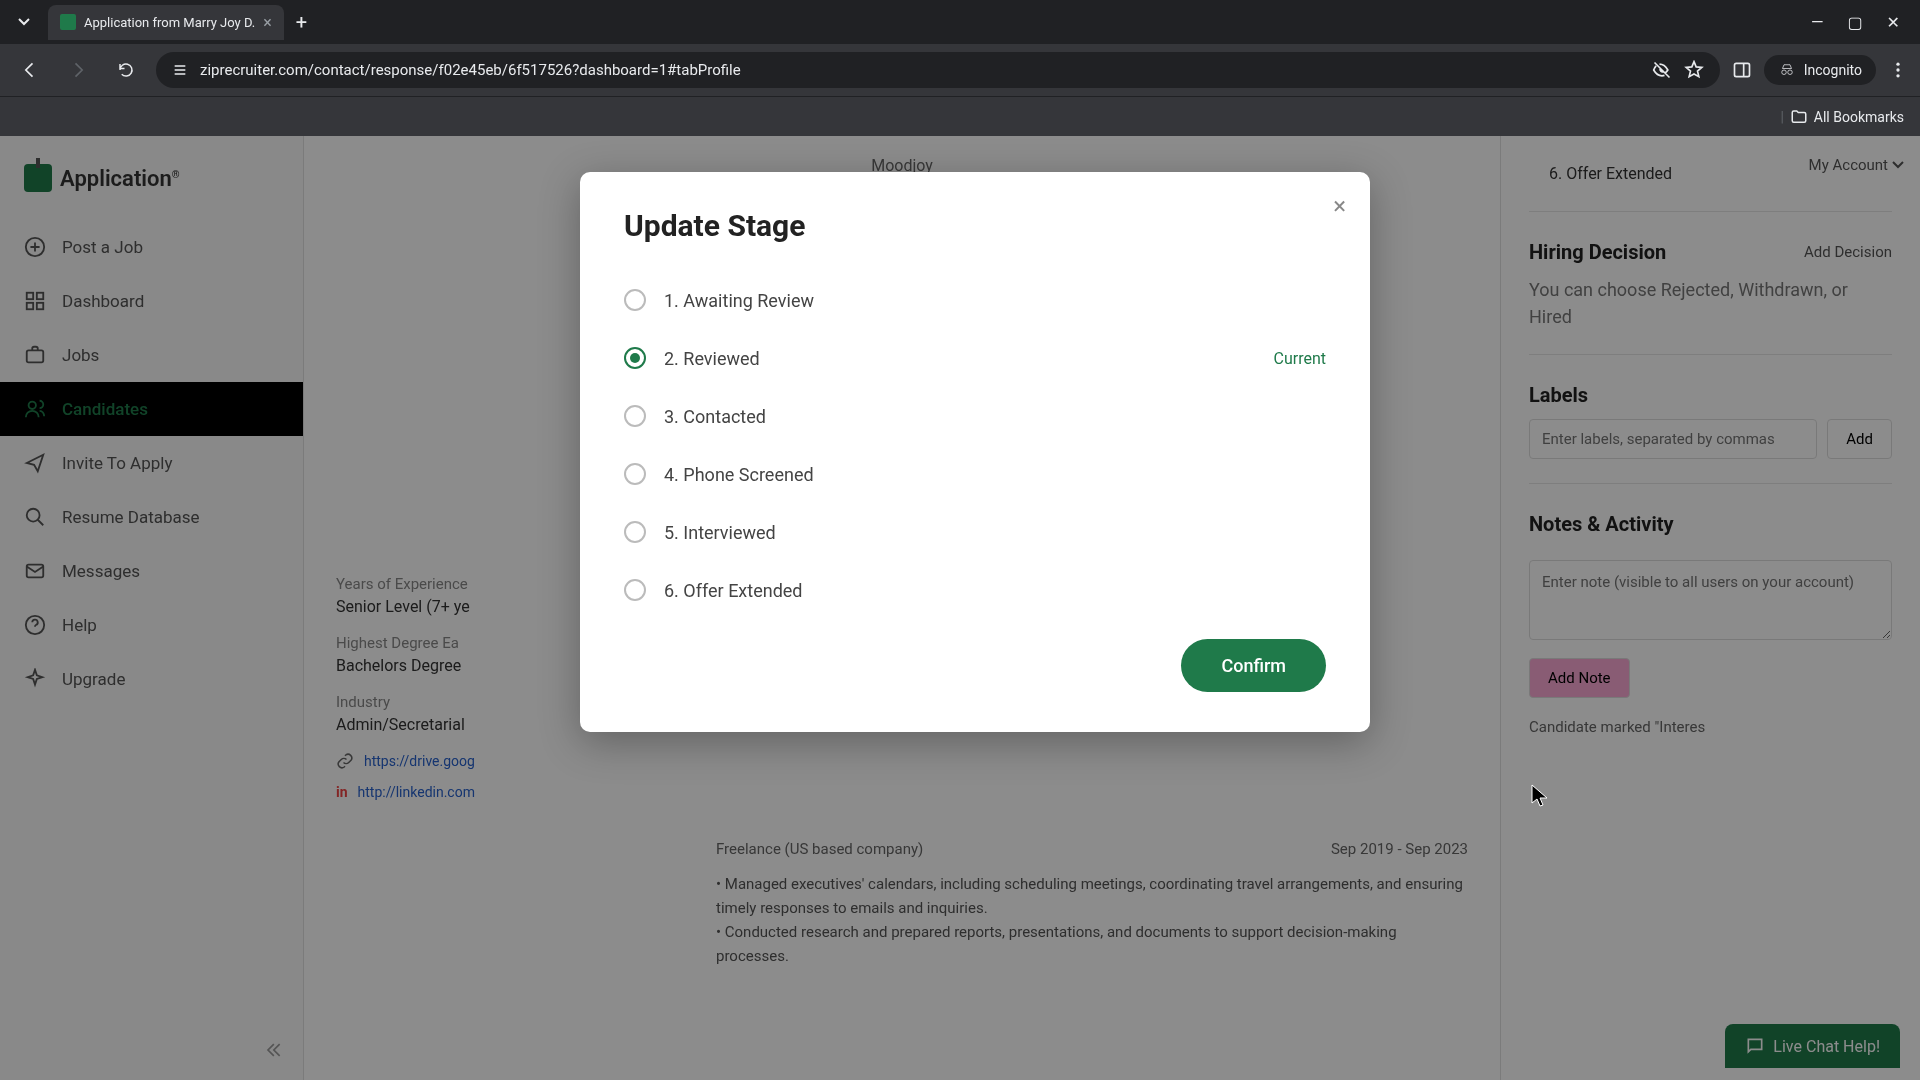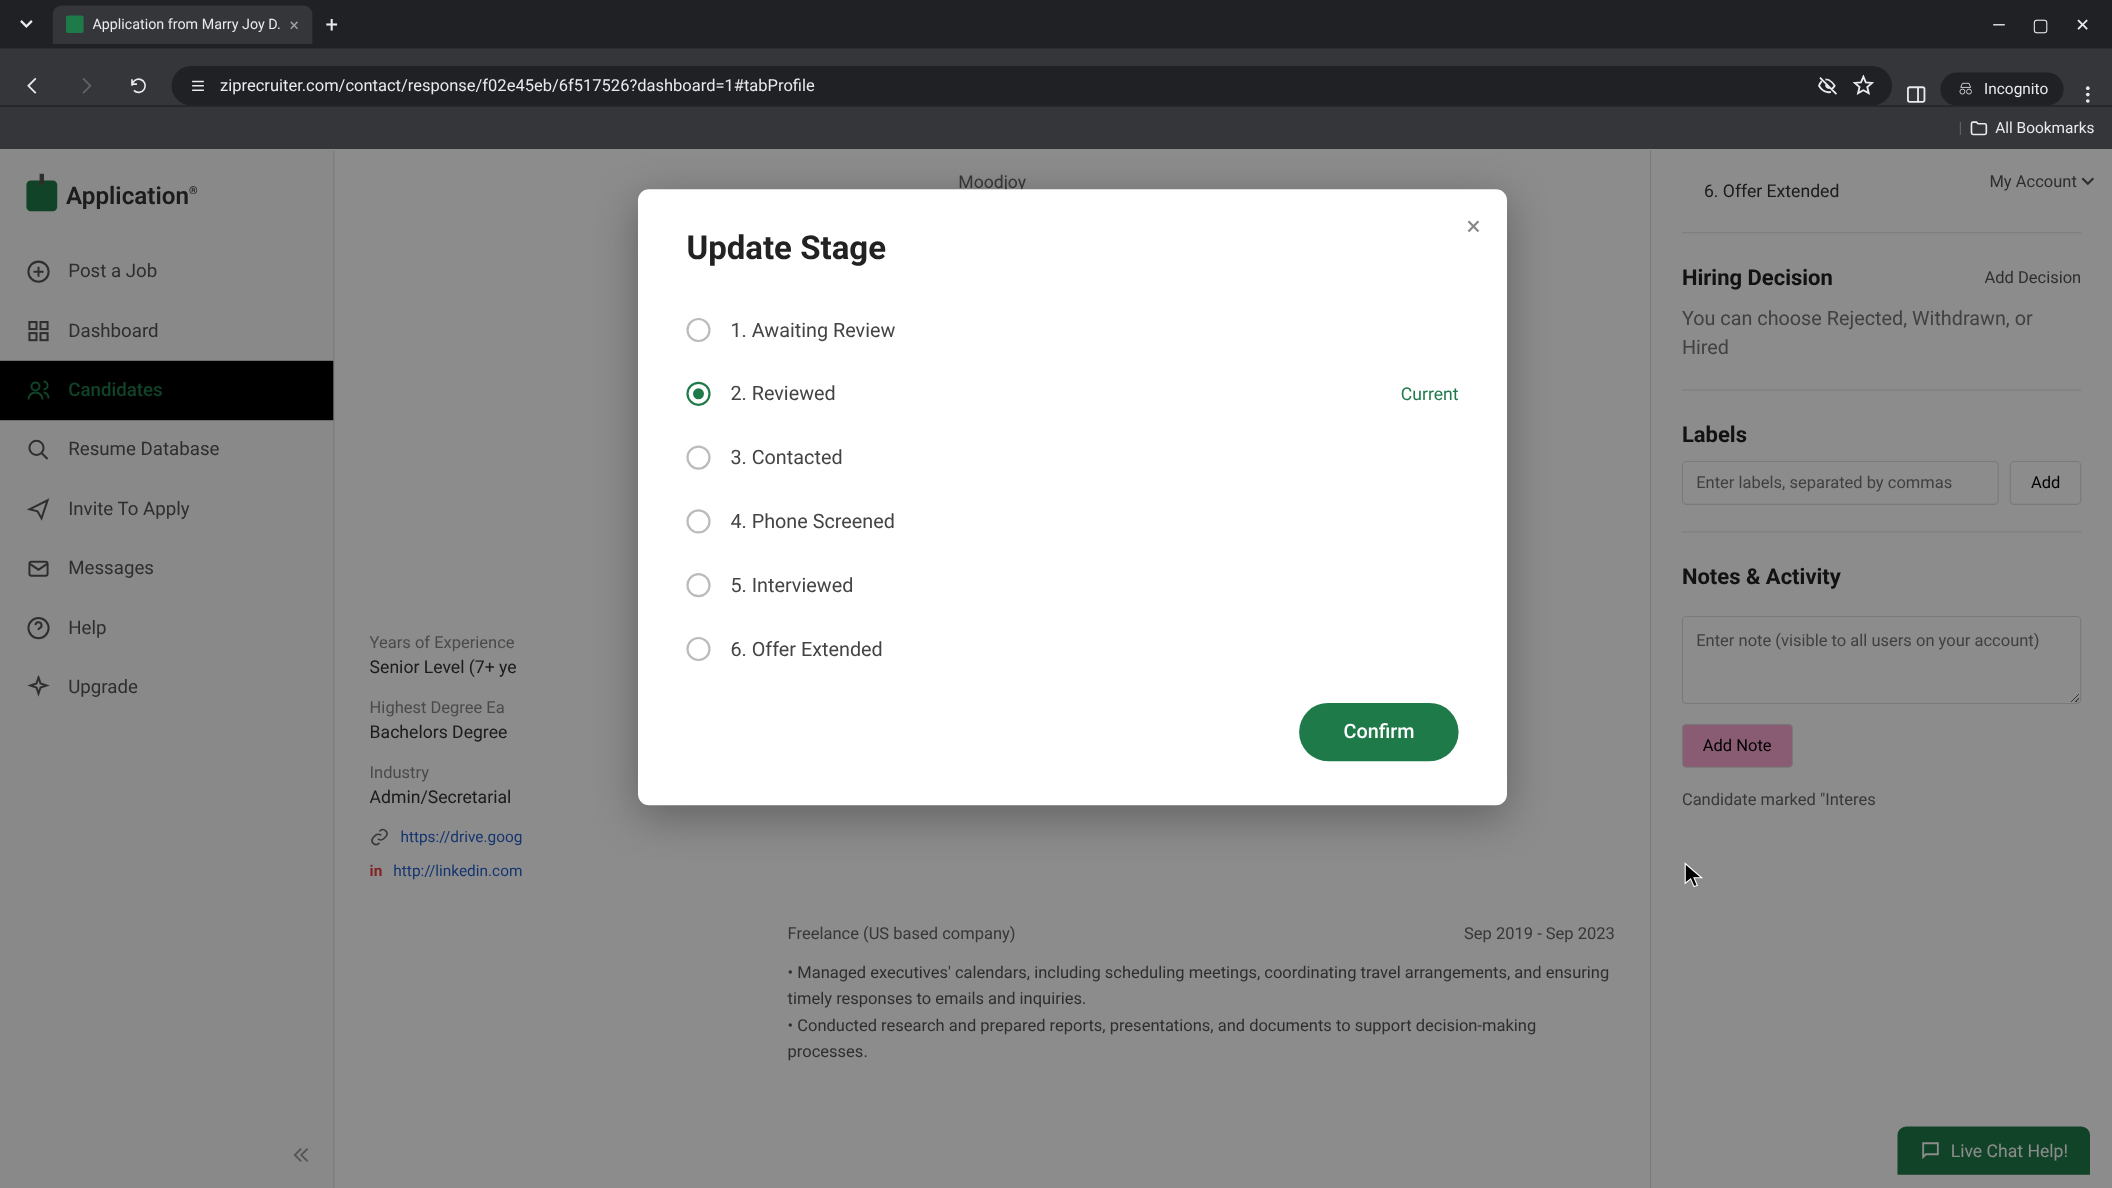--- a/index.html
+++ b/index.html
@@ -10,21 +10,21 @@
 .tab-area { display: flex; align-items: center; flex: 1; }
 .tab-dropdown { width: 32px; height: 32px; display: flex; align-items: center; justify-content: center; color: #e8eaed; cursor: pointer; }
 .tab { background: #35363a; border-radius: 8px 8px 0 0; padding: 8px 12px; display: flex; align-items: center; gap: 8px; color: #e8eaed; font-size: 13px; max-width: 280px; margin-left: 8px; }
 .tab-favicon { width: 16px; height: 16px; background: #1f7a4a; border-radius: 2px; }
 .tab-title { white-space: nowrap; overflow: hidden; text-overflow: ellipsis; flex: 1; }
 .tab-close { color: #9aa0a6; cursor: pointer; font-size: 16px; }
 .new-tab { color: #e8eaed; margin-left: 12px; font-size: 20px; cursor: pointer; }
 .window-controls { display: flex; gap: 24px; color: #e8eaed; padding-right: 12px; }
 .window-controls span { cursor: pointer; }
 
-.toolbar { background: #35363a; height: 52px; display: flex; align-items: flex-end; padding: 0 12px; gap: 12px; }
+.toolbar { background: #35363a; height: 52px; display: flex; align-items: center; padding: 0 12px; gap: 12px; }
 .nav-btn { width: 36px; height: 36px; display: flex; align-items: center; justify-content: center; color: #e8eaed; border-radius: 50%; cursor: pointer; }
 .nav-btn.disabled { color: #5f6368; }
 .url-bar { flex: 1; background: #202124; border-radius: 20px; height: 36px; display: flex; align-items: center; padding: 0 16px; color: #e8eaed; gap: 12px; }
 .url-text { flex: 1; font-size: 15px; color: #e8eaed; }
 .toolbar-icon { color: #e8eaed; cursor: pointer; }
 .incognito-badge { background: #202124; border-radius: 20px; padding: 6px 14px; display: flex; align-items: center; gap: 8px; color: #e8eaed; font-size: 14px; }
 
 .bookmarks-bar { background: #35363a; height: 40px; display: flex; align-items: center; justify-content: flex-end; padding: 0 16px; color: #e8eaed; font-size: 14px; gap: 6px; border-top: 1px solid #202124; }
 
 
@@ -202,45 +202,54 @@
         <span class="nav-icon">
             <svg width="22" height="22" viewBox="0 0 24 24">
               <rect x="3" y="3" width="7" height="7" stroke="currentColor" stroke-width="2" fill="none"></rect>
               <rect x="14" y="3" width="7" height="7" stroke="currentColor" stroke-width="2" fill="none"></rect>
               <rect x="3" y="14" width="7" height="7" stroke="currentColor" stroke-width="2" fill="none"></rect>
               <rect x="14" y="14" width="7" height="7" stroke="currentColor" stroke-width="2" fill="none"></rect>
             </svg>
           </span>
         <span>Dashboard</span>
       </div>
+      <div class="nav-item">
+        <span class="nav-icon">
+            <svg width="22" height="22" viewBox="0 0 24 24">
+              <rect x="3" y="7" width="18" height="13" rx="2" stroke="currentColor" stroke-width="2" fill="none"></rect>
+              <path d="M9 7V5a2 2 0 0 1 2-2h2a2 2 0 0 1 2 2v2" stroke="currentColor" stroke-width="2" fill="none"></path>
+            </svg>
+          </span>
+        <span>Jobs</span>
+      </div>
       <div class="nav-item active">
         <span class="nav-icon">
             <svg width="22" height="22" viewBox="0 0 24 24">
               <circle cx="9" cy="8" r="4" stroke="currentColor" stroke-width="2" fill="none"></circle>
               <path d="M2 21c0-4 3-7 7-7s7 3 7 7M17 14c3 0 5 3 5 6M17 3a4 4 0 0 1 0 8" stroke="currentColor" stroke-width="2" fill="none"></path>
             </svg>
           </span>
         <span>Candidates</span>
       </div>
       <div class="nav-item">
         <span class="nav-icon">
             <svg width="22" height="22" viewBox="0 0 24 24">
+              <path d="M3 12l18-9-6 18-4-7z" stroke="currentColor" stroke-width="2" fill="none"></path>
+            </svg>
+          </span>
+        <span>Invite To Apply</span>
+      </div>
+      <div class="nav-item">
+        <span class="nav-icon">
+            <svg width="22" height="22" viewBox="0 0 24 24">
               <circle cx="10" cy="10" r="7" stroke="currentColor" stroke-width="2" fill="none"></circle>
               <path d="M15 15l6 6" stroke="currentColor" stroke-width="2"></path>
             </svg>
           </span>
         <span>Resume Database</span>
-      </div>
-      <div class="nav-item">
-        <span class="nav-icon">
-            <svg width="22" height="22" viewBox="0 0 24 24">
-              <path d="M3 12l18-9-6 18-4-7z" stroke="currentColor" stroke-width="2" fill="none"></path>
-            </svg>
-          </span>
-        <span>Invite To Apply</span>
       </div>
       <div class="nav-item">
         <span class="nav-icon">
             <svg width="22" height="22" viewBox="0 0 24 24">
               <rect x="3" y="5" width="18" height="14" rx="2" stroke="currentColor" stroke-width="2" fill="none"></rect>
               <path d="M3 7l9 6 9-6" stroke="currentColor" stroke-width="2" fill="none"></path>
             </svg>
           </span>
         <span>Messages</span>
       </div>

